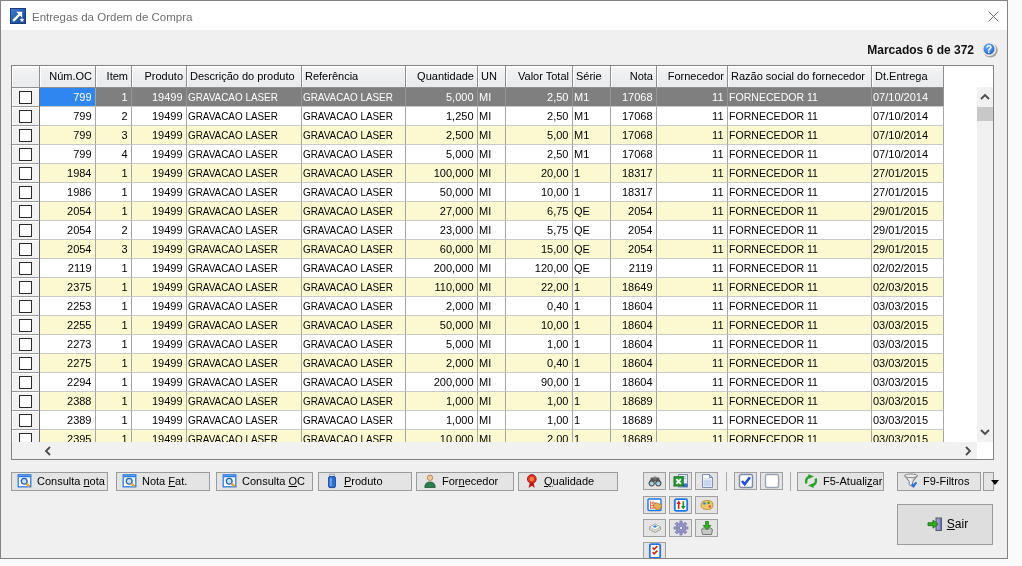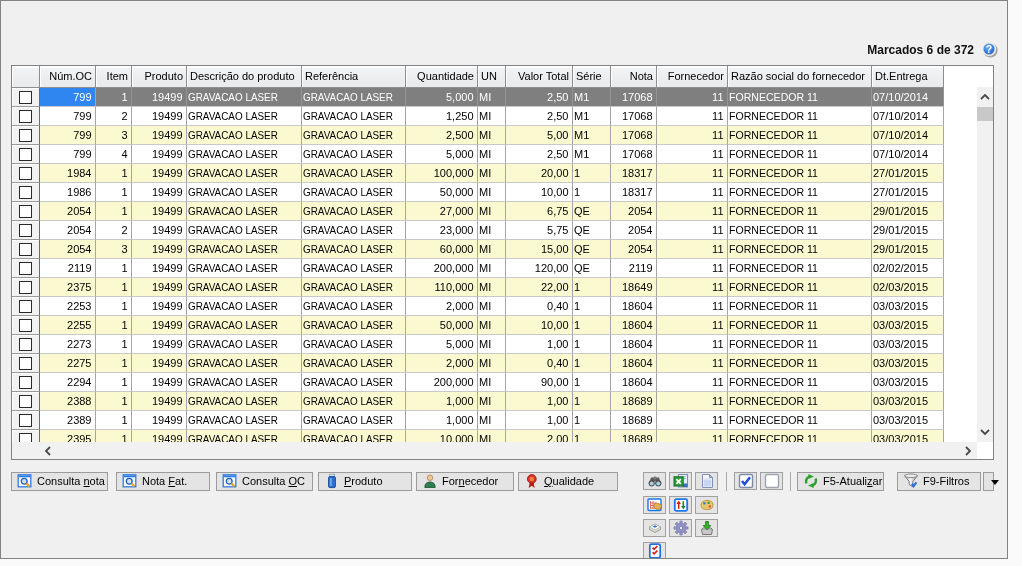--- a/index.html
+++ b/index.html
@@ -31,20 +31,38 @@
 .btn{position:absolute;height:19px;background:#e4e4e4;border:1px solid #9b9b9b;font-size:11px;color:#000;text-align:left;line-height:17px;white-space:nowrap}
 .btn svg{vertical-align:-4px;margin-left:5px;margin-right:4px}
 .sbtn{position:absolute;width:23px;height:18px;background:#e4e4e4;border:1px solid #a0a0a0;text-align:center}
 .sbtn svg{margin-top:0px}
 .sep{position:absolute;width:1px;height:19px;background:#ababab}
 u{text-decoration:underline}
 .sq1{display:inline-block;transform:scaleX(0.9);transform-origin:0 50%}
 .sq2{display:inline-block;transform:scaleX(0.96);transform-origin:0 50%}
 </style></head><body>
 <div class="window">
+  <div class="titlebar">
+    <svg class="appicon" style="position:absolute;left:9px;top:7px" width="16" height="16">
+      <defs>
+          <linearGradient id="ag" x1="0" y1="0" x2="1" y2="1">
+            <stop offset="0" stop-color="#3f7fd4"></stop>
+            <stop offset="1" stop-color="#123e8c"></stop>
+          </linearGradient>
+        </defs>
+      <rect x="0.5" y="0.5" width="15" height="15" fill="url(#ag)" stroke="#1a3c78"></rect>
+      <path d="M3.2 12.8 L9.5 6.5" stroke="#fff" stroke-width="2.4" fill="none"></path>
+      <path d="M6.2 3.8 L12.2 3.8 L12.2 9.8 Z" fill="#fff"></path>
+      <path d="M12 9.5 l.7 1.6 1.7.2 -1.3 1.2 .4 1.7 -1.5-.9 -1.5.9 .4-1.7 -1.3-1.2 1.7-.2 Z" fill="#e8f0fa"></path>
+    </svg>
+    <div class="title">Entregas da Ordem de Compra</div>
+    <svg class="closex" width="11" height="11">
+        <path d="M0.5 0.5 L10.5 10.5 M10.5 0.5 L0.5 10.5" stroke="#6a6a6a" stroke-width="1"></path>
+      </svg>
+  </div>
   <div class="marcados">Marcados 6 de 372</div>
   <svg class="helpicon" width="18" height="18">
     <defs>
         <radialGradient id="hb" cx="0.38" cy="0.3" r="0.9">
           <stop offset="0" stop-color="#6cb0f0"></stop>
           <stop offset="0.55" stop-color="#3a7ed9"></stop>
           <stop offset="1" stop-color="#1e5cb0"></stop>
         </radialGradient>
       </defs>
     <circle cx="9.4" cy="9.4" r="7.2" fill="#8f8f8f" opacity="0.8"></circle>
@@ -220,14 +238,19 @@
 <div class="sbtn" style="left:695px;top:519px"><svg width="16" height="16">
         <path d="M2.5 9.5 h11 l-1 5 h-9 Z" fill="#c8c8c8" stroke="#787878"></path>
         <path d="M2.5 9.5 l1.5-1.5 h8 l1.5 1.5" fill="#e0e0e0" stroke="#787878"></path>
         <path d="M6.6 1.5 h2.8 v4 h2.4 L8 9.8 L4.2 5.5 h2.4 Z" fill="#38b028" stroke="#1a7a12" stroke-width="0.8"></path>
       </svg></div>
 <div class="sbtn" style="left:643px;top:542px"><svg width="16" height="16">
         <rect x="2.8" y="1.2" width="10.4" height="13.6" rx="1.8" fill="#fff" stroke="#2470e0" stroke-width="1.7"></rect>
         <path d="M5.6 4.6 l1.5 1.7 L10.4 3" stroke="#d02018" stroke-width="1.6" fill="none"></path>
         <path d="M5.6 9.2 l1.5 1.7 L10.4 7.6" stroke="#d02018" stroke-width="1.6" fill="none"></path>
       </svg></div>
+<div class="btn" style="left:897px;top:504px;width:96px;height:41px;background:#dedede;text-align:center;line-height:39px;font-size:12px"><svg width="16" height="16">
+        <rect x="9" y="2" width="5.5" height="12.5" fill="#9a9ad0" stroke="#555"></rect>
+        <rect x="12.8" y="2" width="1.7" height="12.5" fill="#6a6aa8"></rect>
+        <path d="M1 6.8 h5 v-2.6 l5 4 l-5 4 v-2.6 h-5 Z" fill="#30b020" stroke="#147010" stroke-width="0.9"></path>
+      </svg><u>S</u>air</div>
 </div>
 <div class="winborder"></div>
 
 </body></html>

